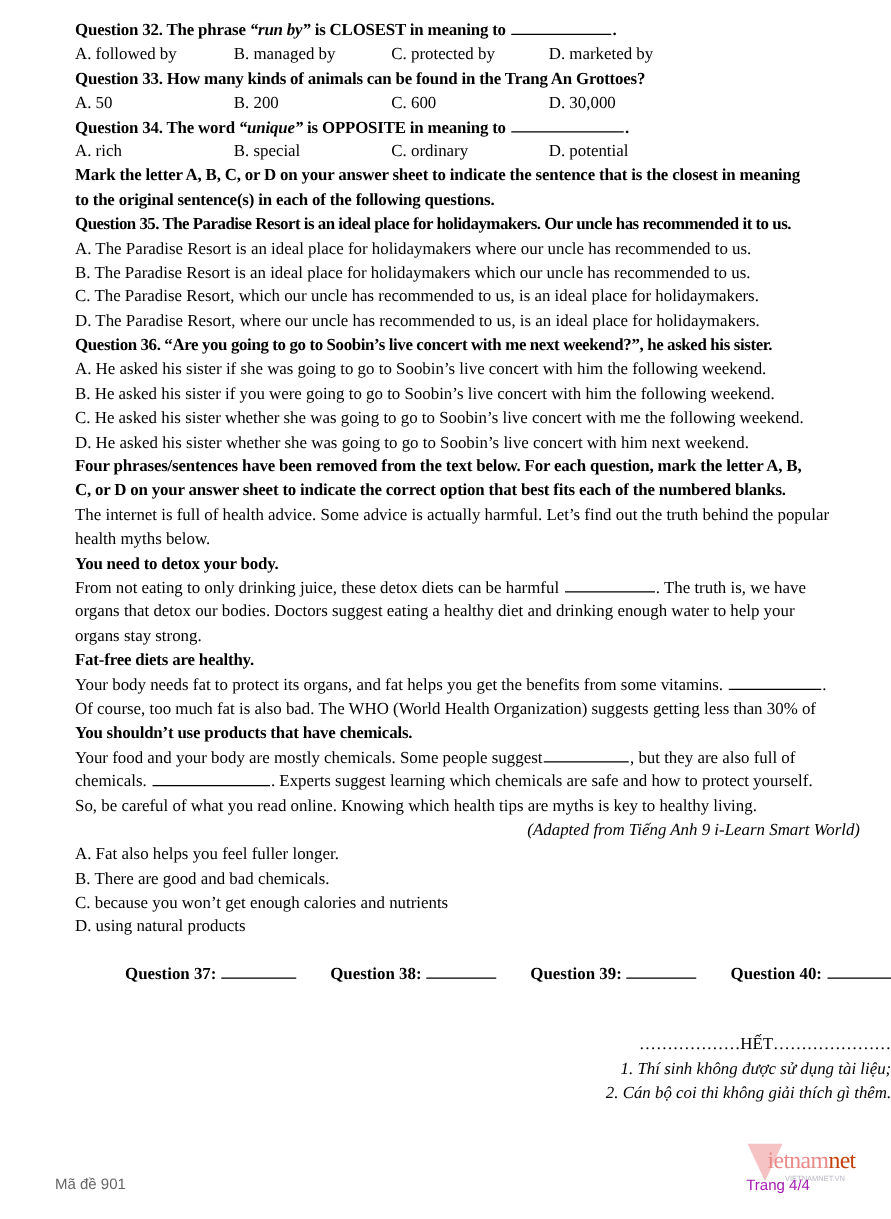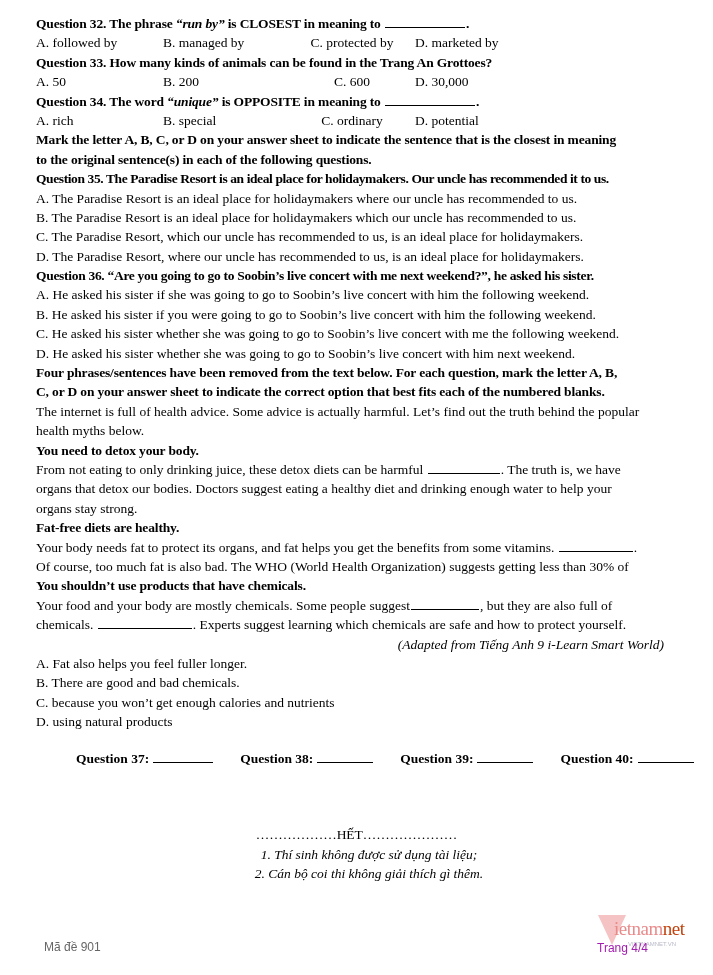--- a/index.html
+++ b/index.html
@@ -1,31 +1,31 @@
 <!DOCTYPE html>
 <html><head>
   <meta charset="utf-8">
   <style>
     html, body { margin: 0; padding: 0; background: #ffffff; }
     body { width: 713px; height: 975px; position: relative; overflow: hidden; color: #000; }
-    .page { position: absolute; left: 36px; top: 14px; width: 632px; font-family: "Liberation Serif", serif; font-size: 13.5px; }
+    .page { position: absolute; left: 60px; top: 14px; width: 632px; font-family: "Liberation Serif", serif; font-size: 13.5px; }
     .line { height: 19.4px; line-height: 19.4px; white-space: nowrap; }
     .b { font-weight: bold; letter-spacing: -0.15px; }
     .opts { display: flex; }
     .opts span { display: inline-block; }
     .opts span:nth-child(1) { width: 127px; }
     .opts span:nth-child(2) { width: 126px; }
-    .opts span:nth-child(3) { width: 126px; text-align: center; }
+    .opts span:nth-child(3) { width: 126px; }
     .blank { display: inline-block; border-bottom: 1px solid #000; height: 13px; vertical-align: baseline; margin: 0 1px; }
     .right { text-align: right; font-style: italic; padding-right: 4px; }
     .gap { height: 18px; }
     .answers { display: flex; font-weight: bold; margin-top: 0; margin-left: 40px; }
     .answers .ans { margin-right: 26px; }
     .answers .ans .blank { margin-left: 4px; }
-    .end { position: absolute; left: 0; top: 825px; width: 713px; text-align: center; font-family: "Liberation Serif", serif; font-size: 13.5px; }
+    .end { position: absolute; left: 0; top: 825px; width: 713px; text-align: right; font-family: "Liberation Serif", serif; font-size: 13.5px; }
     .end .line { height: 19.5px; line-height: 19.5px; }
     .end .note { font-style: italic; padding-left: 25px; }
     .footer-left { position: absolute; left: 44px; top: 940px; font-family: "Liberation Sans", sans-serif; font-size: 12px; color: #666; }
     .footer-right { position: absolute; left: 597px; top: 941px; font-family: "Liberation Sans", sans-serif; font-size: 12px; color: #a21caf; }
     .logo { position: absolute; left: 598px; top: 915px; width: 110px; height: 40px; }
     .logo .v { position: absolute; left: 0; top: 0; width: 0; height: 0; border-left: 14px solid transparent; border-right: 14px solid transparent; border-top: 30px solid #f3b8b8; opacity: 0.85; }
     .logo .txt { position: absolute; left: 16px; top: 3px; font-family: "Liberation Serif", serif; font-size: 19px; color: #e98a8a; letter-spacing: -0.5px; }
     .logo .txt .net { color: #c2410c; }
     .logo .sub { position: absolute; left: 30px; top: 26px; font-family: "Liberation Sans", sans-serif; font-size: 6px; color: #b8b8c8; }
   </style>
@@ -93,20 +93,21 @@
     <span>Your body needs fat to protect its organs, and fat helps you get the benefits from some vitamins. </span><span class="blank" style="width:74px"></span><span>.</span>
   </div>
   <div class="line">Of course, too much fat is also bad. The WHO (World Health Organization) suggests getting less than 30% of</div>
   <div class="line b">You shouldn’t use products that have chemicals.</div>
   <div class="line">
     <span>Your food and your body are mostly chemicals. Some people suggest</span><span class="blank" style="width:68px"></span><span>, but they are also full of</span>
   </div>
   <div class="line">
     <span>chemicals. </span><span class="blank" style="width:94px"></span><span>. Experts suggest learning which chemicals are safe and how to protect yourself.</span>
   </div>
+  <div class="line">So, be careful of what you read online. Knowing which health tips are myths is key to healthy living.</div>
   <div class="line right">(Adapted from Tiếng Anh 9 i-Learn Smart World)</div>
 
   <div class="line">A. Fat also helps you feel fuller longer.</div>
   <div class="line">B. There are good and bad chemicals.</div>
   <div class="line">C. because you won’t get enough calories and nutrients</div>
   <div class="line">D. using natural products</div>
   <div class="gap"></div>
 
   <div class="line answers">
     <span class="ans"><span>Question 37:</span><span class="blank" style="width:60px"></span></span>

